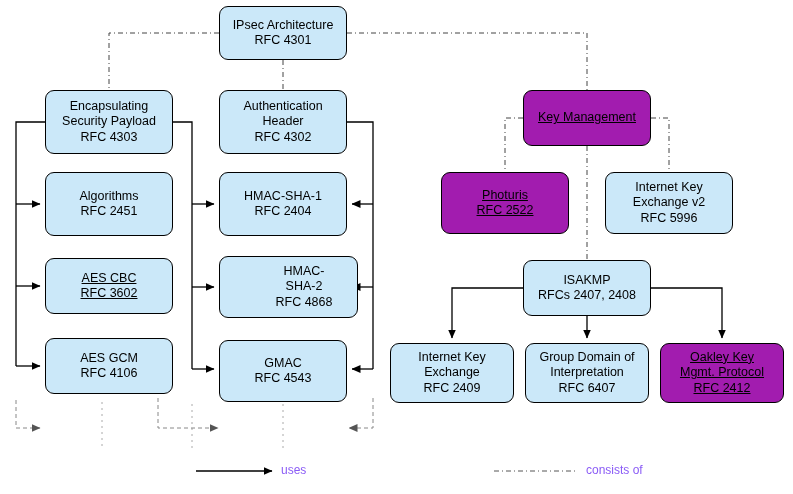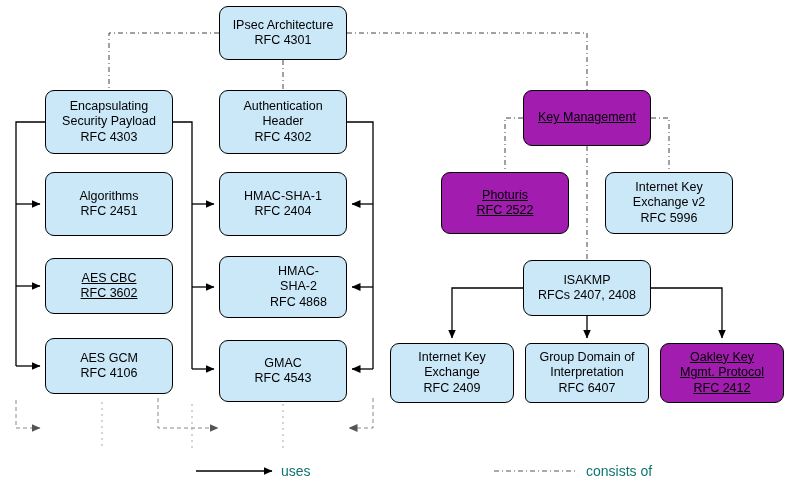--- a/index.html
+++ b/index.html
@@ -20,22 +20,22 @@
     font-size:12.5px;
     line-height:15.5px;
     color:#000000;
     letter-spacing:0px;
     background:#cbe8f9;
   }
   .node.white{background:#a21caf;text-decoration:underline;}
   .node .ln{display:block;white-space:nowrap;text-align:center;}
   .legend-label{
     position:absolute;
-    font-size:14px;
-    color:#0f766e;
+    font-size:12px;
+    color:#8b5cf6;
     white-space:nowrap;
   }
 </style>
 </head>
 <body>
 
 <div id="stage">
 
   <svg id="svg-layer" viewBox="0 0 793 494">
     <defs>
@@ -134,21 +134,21 @@
       </div>
       <div class="node" style="left: 605px; top: 172px; width: 128px; height: 62px;">
         <span class="ln">Internet Key</span>
         <span class="ln">Exchange v2</span>
         <span class="ln">RFC 5996</span>
       </div>
       <div class="node" style="left: 45px; top: 258px; width: 128px; height: 56px; text-decoration: underline;">
         <span class="ln">AES CBC</span>
         <span class="ln">RFC 3602</span>
       </div>
-      <div class="node" style="left: 219px; top: 256px; width: 128px; height: 62px; padding-left: 31px;">
+      <div class="node" style="left: 219px; top: 256px; width: 139px; height: 62px; padding-left: 31px;">
         <span class="ln">HMAC-</span>
         <span class="ln">SHA-2</span>
         <span class="ln">RFC 4868</span>
       </div>
       <div class="node" style="left: 523px; top: 260px; width: 128px; height: 56px;">
         <span class="ln">ISAKMP</span>
         <span class="ln">RFCs 2407, 2408</span>
       </div>
       <div class="node" style="left: 45px; top: 338px; width: 128px; height: 56px;">
         <span class="ln">AES GCM</span>
@@ -156,21 +156,21 @@
       </div>
       <div class="node" style="left: 219px; top: 340px; width: 128px; height: 62px;">
         <span class="ln">GMAC</span>
         <span class="ln">RFC 4543</span>
       </div>
       <div class="node" style="left: 390px; top: 343px; width: 124px; height: 60px;">
         <span class="ln">Internet Key</span>
         <span class="ln">Exchange</span>
         <span class="ln">RFC 2409</span>
       </div>
-      <div class="node" style="left: 525px; top: 343px; width: 124px; height: 60px; border-radius: 6px;">
+      <div class="node" style="left: 525px; top: 343px; width: 124px; height: 60px;">
         <span class="ln">Group Domain of</span>
         <span class="ln">Interpretation</span>
         <span class="ln">RFC 6407</span>
       </div>
       <div class="node white" style="left: 660px; top: 343px; width: 124px; height: 60px;">
         <span class="ln">Oakley Key</span>
         <span class="ln">Mgmt. Protocol</span>
         <span class="ln">RFC 2412</span>
       </div>
     </div>

